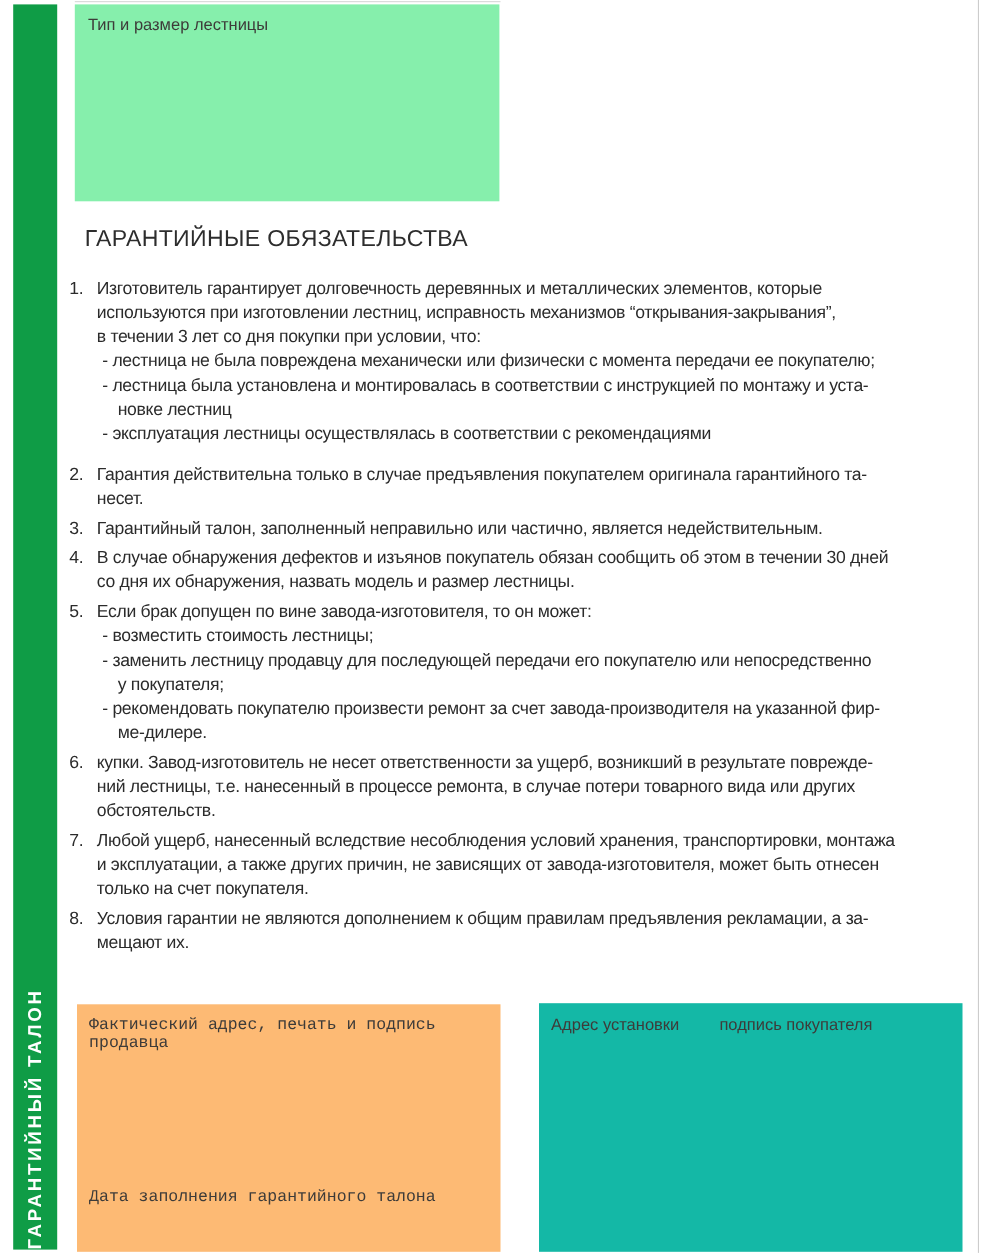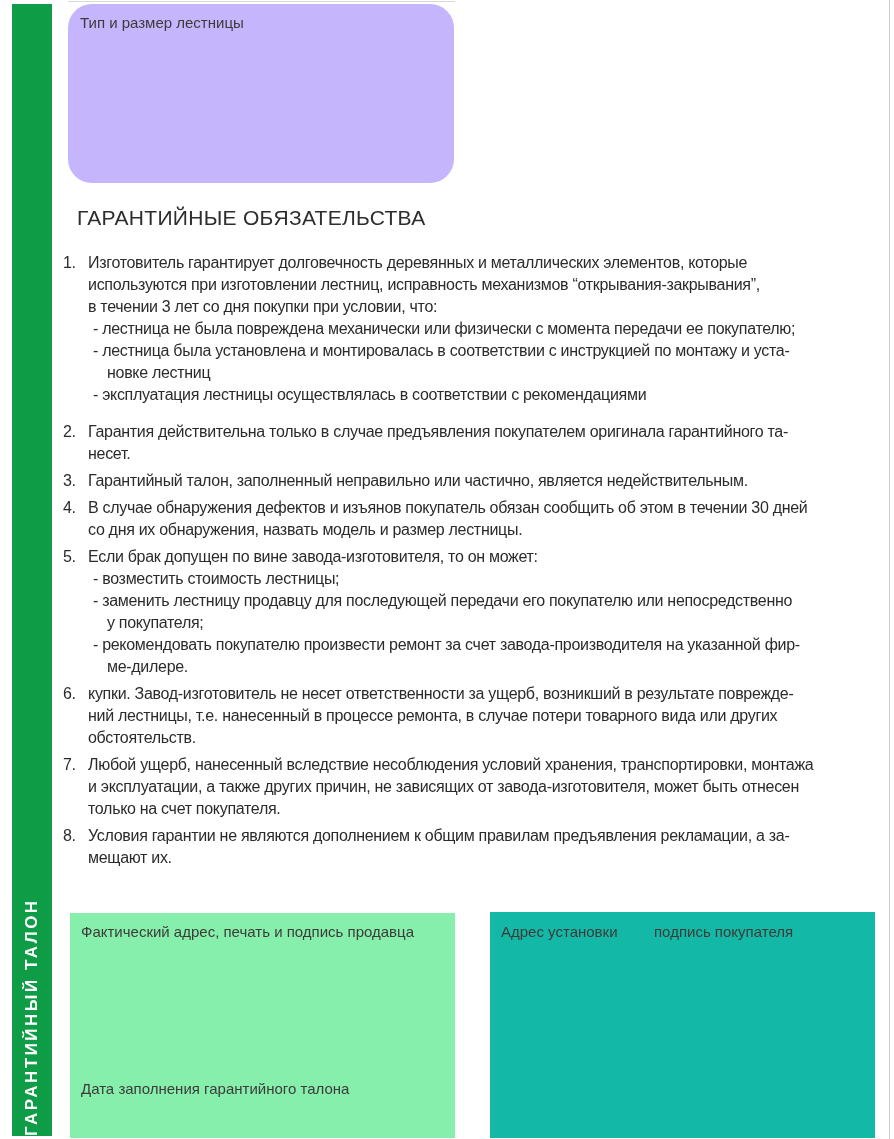--- a/index.html
+++ b/index.html
@@ -57,21 +57,21 @@
 
 <div class="page">
 
   <div class="sidebar" style="background: rgb(15, 156, 70);">
     <span class="sidebar-text">ГАРАНТИЙНЫЙ ТАЛОН</span>
   </div>
 
   <div class="edge-top"></div>
   <div class="edge-right"></div>
 
-  <div class="field-box box-type" style="background: #c4b5fd; border-radius: 24px;">
+  <div class="field-box box-type" style="background: #86efac;">
     <span class="field-label">Тип и размер лестницы</span>
   </div>
 
 
   <h1 class="heading">ГАРАНТИЙНЫЕ ОБЯЗАТЕЛЬСТВА</h1>
 
   <div class="terms" id="terms">
       <div class="term">
         <span class="num">1.</span>
         <div class="term-body">
@@ -133,21 +133,21 @@
       </div>
       <div class="term">
         <span class="num">8.</span>
         <div class="term-body">
           <div class="ln ind0">Условия гарантии не являются дополнением к общим правилам предъявления рекламации, а за-</div>
           <div class="ln ind0">мещают их.</div>
         </div>
       </div>
     </div>
 
-  <div class="field-box box-seller" style="background: #86efac;">
+  <div class="field-box box-seller" style="background: #fdba74; font-family: Liberation Mono, monospace;">
     <span class="field-label lbl-seller">Фактический адрес, печать и подпись продавца</span>
     <span class="field-label lbl-filldate">Дата заполнения гарантийного талона</span>
   </div>
 
   <div class="field-box box-install" style="background: #14b8a6;">
     <span class="field-label lbl-install">Адрес установки</span>
     <span class="field-label lbl-buyer">подпись покупателя</span>
   </div>
 
 </div>

